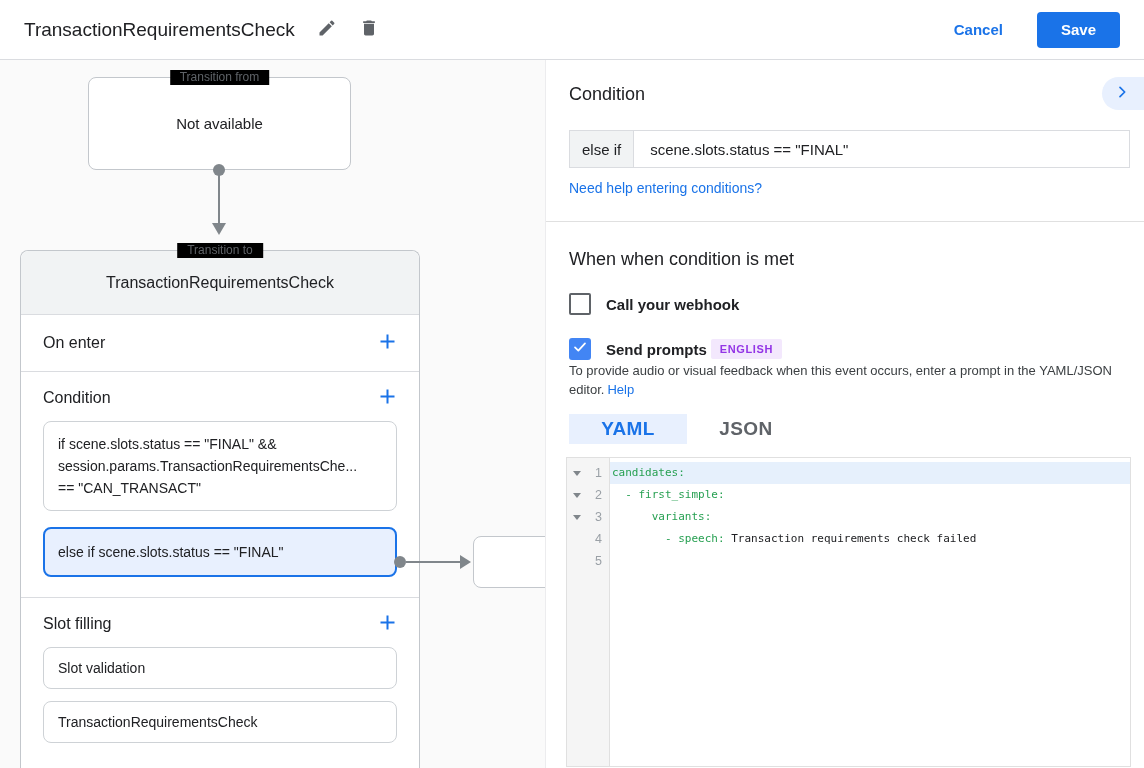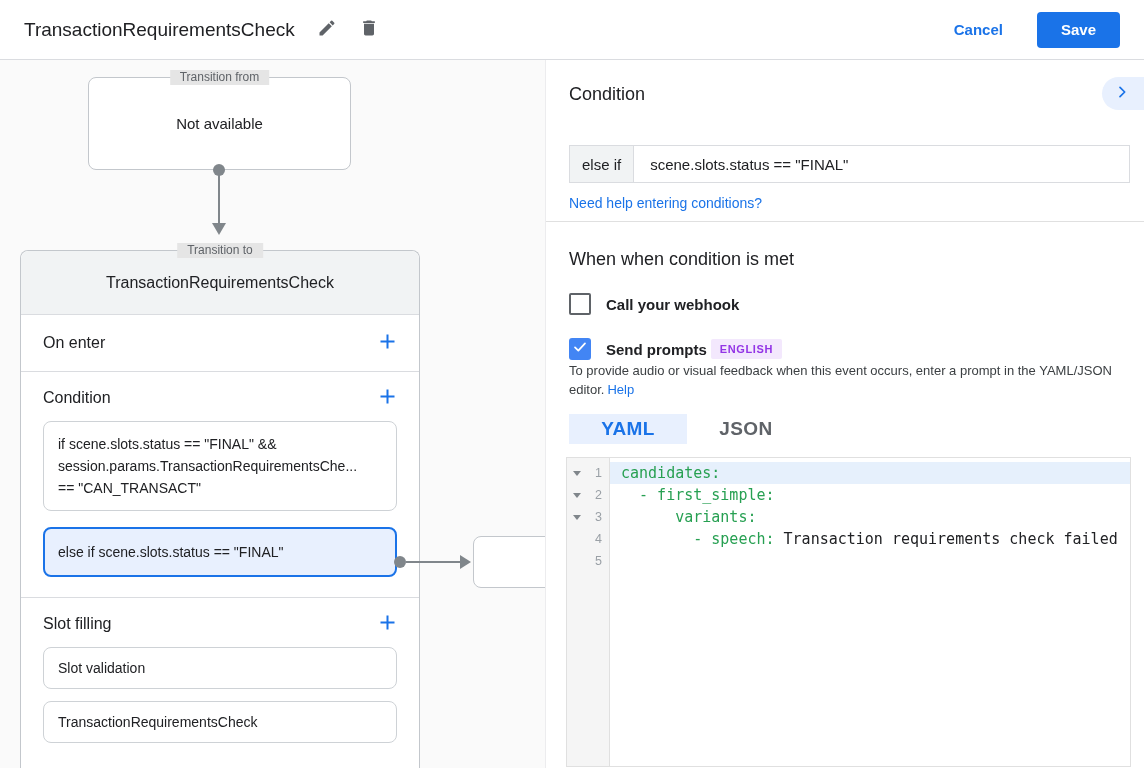--- a/index.html
+++ b/index.html
@@ -18,21 +18,21 @@
   .save-btn { background:#1a73e8; border:none; color:#fff; font-size:15px;
     font-weight:bold; padding:0 24px; height:36px; border-radius:4px;
     cursor:pointer; font-family:inherit; }
 
   .main { display:flex; height:708px; }
 
   
   .canvas { position:relative; width:545px; background:#fafafa; overflow:hidden;
     flex:none; }
   .legend { position:absolute; top:-8px; left:50%; transform:translateX(-50%);
-    background:#e5e5e5; padding:0 10px; font-size:12px; color:#5f6368;
+    background:#000000; padding:0 10px; font-size:12px; color:#5f6368;
     white-space:nowrap; line-height:15px; }
 
   .tfrom-box { position:absolute; left:88px; top:17px; width:263px; height:93px;
     background:#fff; border:1px solid #c3c7cc; border-radius:8px;
     display:flex; align-items:center; justify-content:center; }
   .tfrom-content { font-size:15px; color:#202124; }
 
   .dot { position:absolute; width:12px; height:12px; border-radius:50%;
     background:#80868b; }
   .vline { position:absolute; left:218px; top:110px; width:2px; height:53px;
@@ -75,21 +75,21 @@
 
   
   .panel { flex:1; background:#fff; border-left:1px solid #ececee;
     position:relative; overflow:hidden; }
   .panel-top { position:relative; height:162px; padding:24px 14px 0 23px;
     border-bottom:1px solid #e0e0e0; }
   .panel-h1 { font-size:18px; font-weight:normal; color:#202124; }
   .collapse-pill { position:absolute; top:17px; right:0; width:42px; height:33px;
     background:#e8f0fe; border:none; border-radius:17px 0 0 17px; cursor:pointer;
     display:flex; align-items:center; padding-left:12px; }
-  .cond-input { display:flex; align-items:stretch; height:38px; margin-top:40px;
+  .cond-input { display:flex; align-items:stretch; height:38px; margin-top:25px;
     border:1px solid #dadce0; background:#fff; }
   .cond-prefix { background:#f1f3f4; border-right:1px solid #dadce0;
     display:flex; align-items:center; padding:0 12px; font-size:15px;
     color:#202124; flex:none; }
   .cond-value { display:flex; align-items:center; padding:0 16px; font-size:15px;
     color:#202124; flex:1; cursor:text; }
   .link { color:#1a73e8; font-size:14px; text-decoration:none; cursor:pointer; }
   .help-link-row { display:inline-block; margin-top:12px; }
 
   .panel-body { padding:27px 14px 0 23px; }
@@ -116,22 +116,22 @@
   .editor { display:flex; margin-top:13px; margin-left:-3px; width:565px;
     height:310px; border:1px solid #e0e0e0; background:#fff; }
   .gutter { width:43px; flex:none; background:#f5f5f5;
     border-right:1px solid #e0e0e0; padding-top:4px; }
   .gline { display:flex; align-items:center; height:22px; padding:0 7px 0 6px; }
   .fold { width:0; height:0; border-left:4px solid transparent;
     border-right:4px solid transparent; border-top:5px solid #80868b;
     cursor:pointer; }
   .lnum { margin-left:auto; font-size:12.5px; color:#9aa0a6; }
   .code { flex:1; padding-top:4px; overflow:hidden; cursor:text; }
-  .cline { height:22px; line-height:22px; padding-left:11px;
-    font-family:"DejaVu Sans Mono", monospace; font-size:15px;
+  .cline { height:22px; line-height:22px; padding-left:2px;
+    font-family:"DejaVu Sans Mono", monospace; font-size:11px;
     white-space:pre; }
   .cline.hl { background:#e6f0fc; }
   .tok-key { color:#27a052; }
   .tok-val { color:#202124; }
 </style>
 </head>
 <body>
 
 <div>
 

